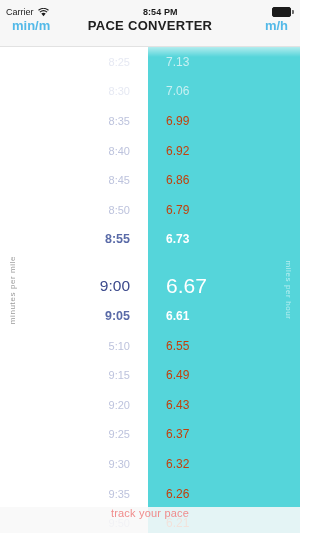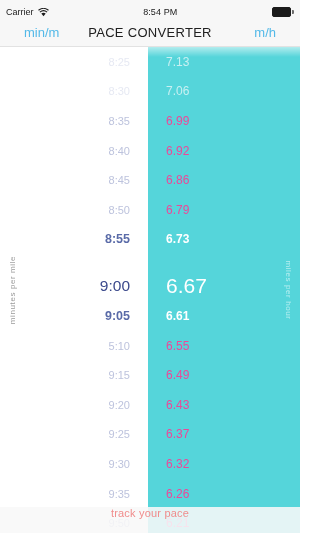--- a/index.html
+++ b/index.html
@@ -20,21 +20,21 @@
   .statusbar {
     position: absolute; top: 0; left: 0;
     width: 300px; height: 18px;
     background: #f7f7f7;
     display: flex; align-items: center;
     padding: 12px 6px;
     font-size: 9px;
     color: #1b1b1b;
   }
   .sb-left { display: flex; align-items: center; gap: 4px; flex: 0 0 auto; }
-  .sb-center { flex: 1; text-align: center; font-weight: normal; font-size: 9px; letter-spacing: 0.1px; }
+  .sb-center { flex: 1; text-align: center; font-weight: bold; font-size: 9px; letter-spacing: 0.1px; }
   .sb-right { flex: 0 0 auto; display: flex; align-items: center; justify-content: flex-end; }
   .carrier-label { font-size: 9px; }
   .wifi-icon { display: inline-block; width: 11px; height: 9px; }
   .battery-icon { display: inline-block; position: relative; width: 22px; height: 10px; }
   .battery-icon .b-body {
     position: absolute; left: 0; top: 0;
     width: 19px; height: 10px;
     border: 1px solid #1b1b1b;
     border-radius: 2px;
     background: #1b1b1b;
@@ -44,23 +44,24 @@
     width: 2px; height: 4px;
     background: #6d6d6d;
     border-radius: 0 1px 1px 0;
   }
 
   
   .navbar {
     position: absolute; top: 18px; left: 0;
     width: 300px; height: 29px;
     background: #f7f7f7;
-    display: flex; align-items: center;
-    padding: 0 24px;
+    display: flex; align-items: flex-start;
+    padding: 0 12px;
     border-bottom: 1px solid #e2e2e2;
+    font-weight: bold;
   }
   .nav-unit {
     font-size: 13px;
     color: #53b9e8;
     flex: 0 0 auto;
     white-space: nowrap;
   }
   .nav-unit.right { margin-left: auto; }
   .nav-title {
     position: absolute; left: 0; right: 0;
@@ -124,21 +125,21 @@
     text-align: right;
     padding-right: 18px;
     font-size: 11px;
     color: #bdc3dd;
   }
   .cell-speed {
     width: 152px;
     text-align: left;
     padding-left: 18px;
     font-size: 12px;
-    color: #ec4899;
+    color: #c2410c;
   }
   .row.near .cell-pace { color: #5a6ba8; font-size: 12.5px; font-weight: bold; }
   .row.near .cell-speed { color: #ffffff; font-size: 12px; font-weight: bold; }
   .row.center { height: 31px; margin-top: 16px; }
   .row.center .cell-pace { color: #3c4a8c; font-size: 15.5px; font-weight: normal; }
   .row.center .cell-speed { color: #ffffff; font-size: 21px; font-weight: normal; }
   .row.ghost .cell-pace { color: #e6e9f3; }
   .row.ghost .cell-speed { color: #c8f0f2; }
 
   

